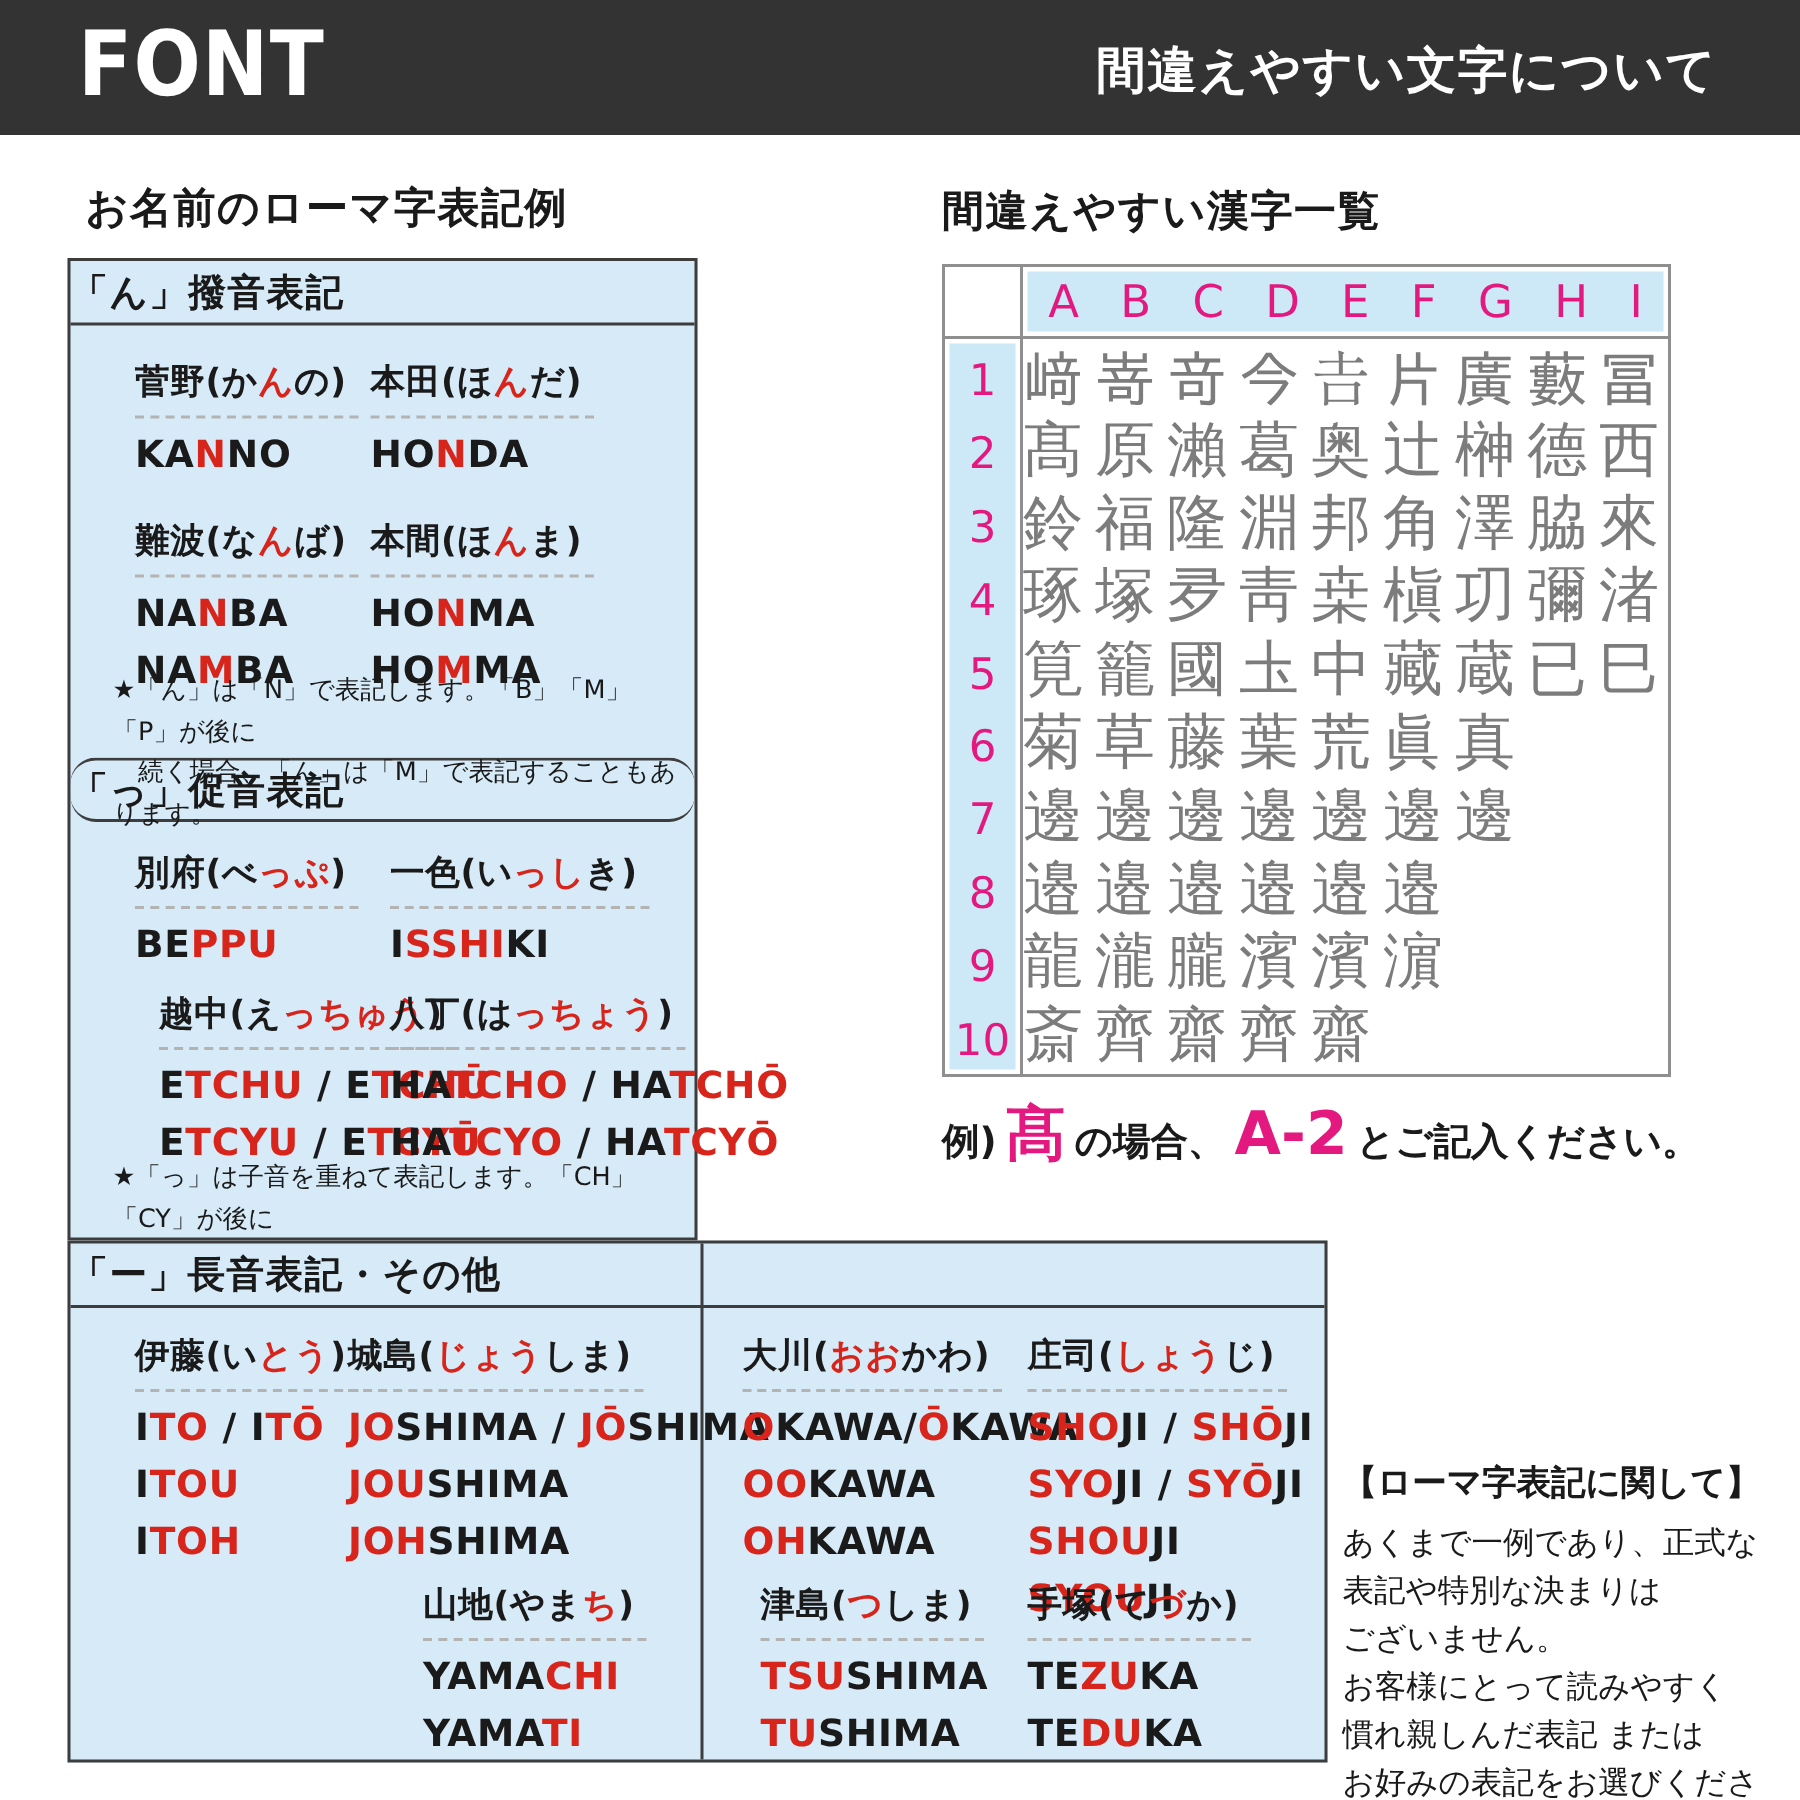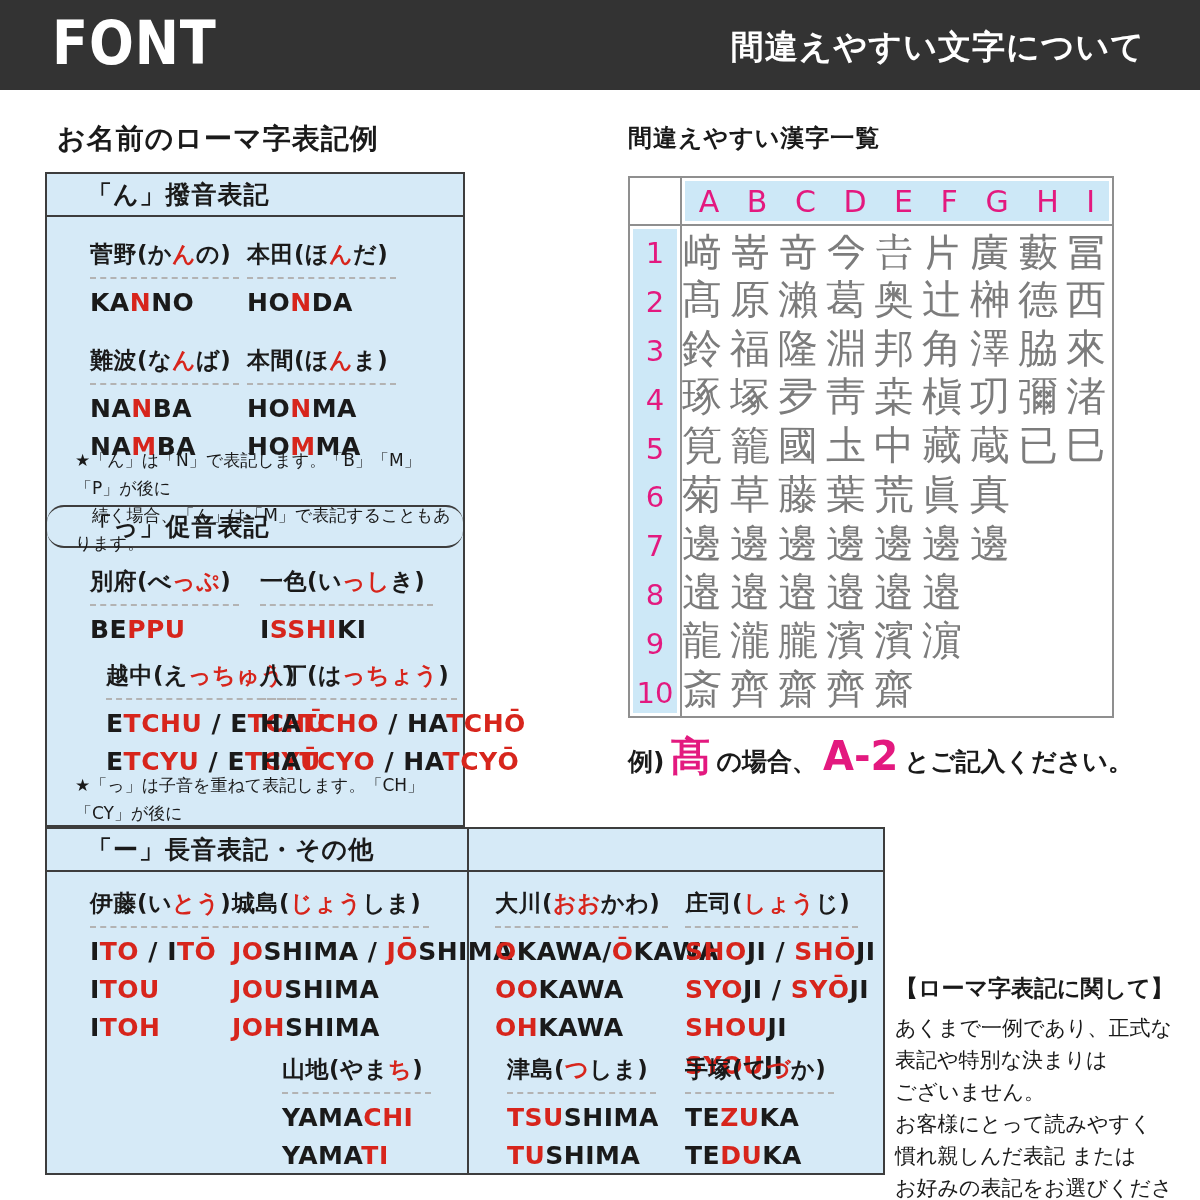--- a/index.html
+++ b/index.html
@@ -13,28 +13,28 @@
   #page{position:relative;width:1200px;height:1200px;overflow:hidden;}
 
   
   .header-bar{position:absolute;left:0;top:0;width:1200px;height:90px;background:var(--header-bg);}
   .logo{position:absolute;left:52px;top:8px;color:#fff;font-size:60px;font-weight:bold;
     letter-spacing:1px;transform:scaleX(.88);transform-origin:left center;}
   .header-title{position:absolute;right:55px;top:25px;color:#fff;font-size:33px;font-weight:bold;letter-spacing:1px;}
 
   
   .h-left{position:absolute;left:57px;top:120px;font-size:28px;font-weight:bold;letter-spacing:1px;}
-  .h-right{position:absolute;left:628px;top:122px;font-size:24px;font-weight:bold;letter-spacing:1px;}
+  .h-right{position:absolute;left:628px;top:122px;font-size:28px;font-weight:bold;letter-spacing:1px;}
 
   
   .panel{position:absolute;background:var(--panel-blue);border:2px solid var(--border-dark);}
   .panel-left{left:45px;top:172px;width:420px;height:655px;}
   .panel-wide{left:45px;top:827px;width:840px;height:348px;}
   .sec-header{height:43px;border-bottom:2px solid var(--border-dark);display:flex;align-items:center;
-    padding-left:40px;font-size:25px;font-weight:bold;letter-spacing:1px;}
+    font-size:25px;font-weight:bold;letter-spacing:1px;}
   .sec-header.mid{border-top:2px solid var(--border-dark);border-radius:17px;}
   .sec-body{position:relative;padding-left:46px;}
   .body-1{height:288px;} .body-2{height:242px;} .body-3{height:301px;}
   .wide-divider{position:absolute;left:420px;top:0;bottom:0;width:0;border-left:2px solid var(--border-dark);}
 
   
   .entry{position:absolute;white-space:nowrap;}
   .ename{display:inline-block;font-size:23px;font-weight:bold;letter-spacing:.5px;
     padding:0 8px 7px 0;border-bottom:2px dashed #b3b3b3;}
   .eline{font-size:25px;font-weight:bold;letter-spacing:.5px;margin-top:9px;line-height:29px;}

